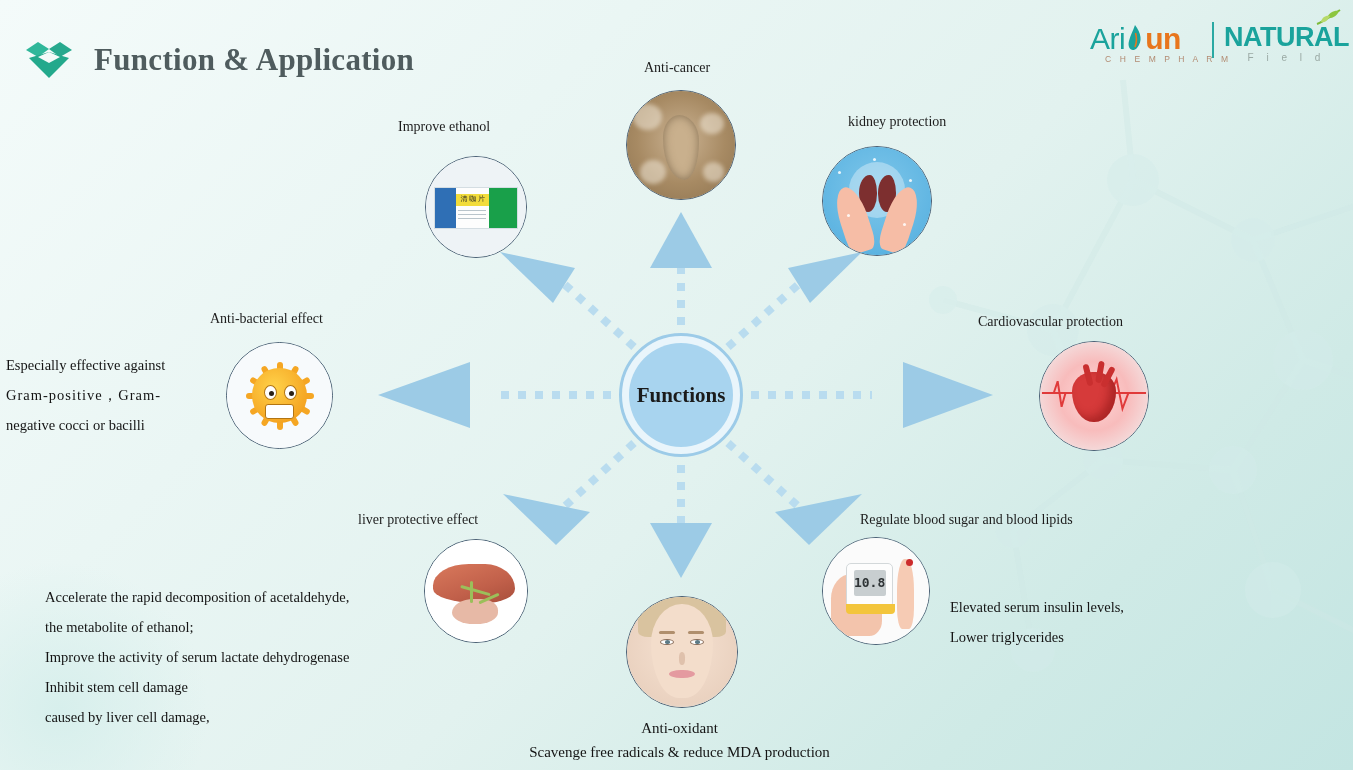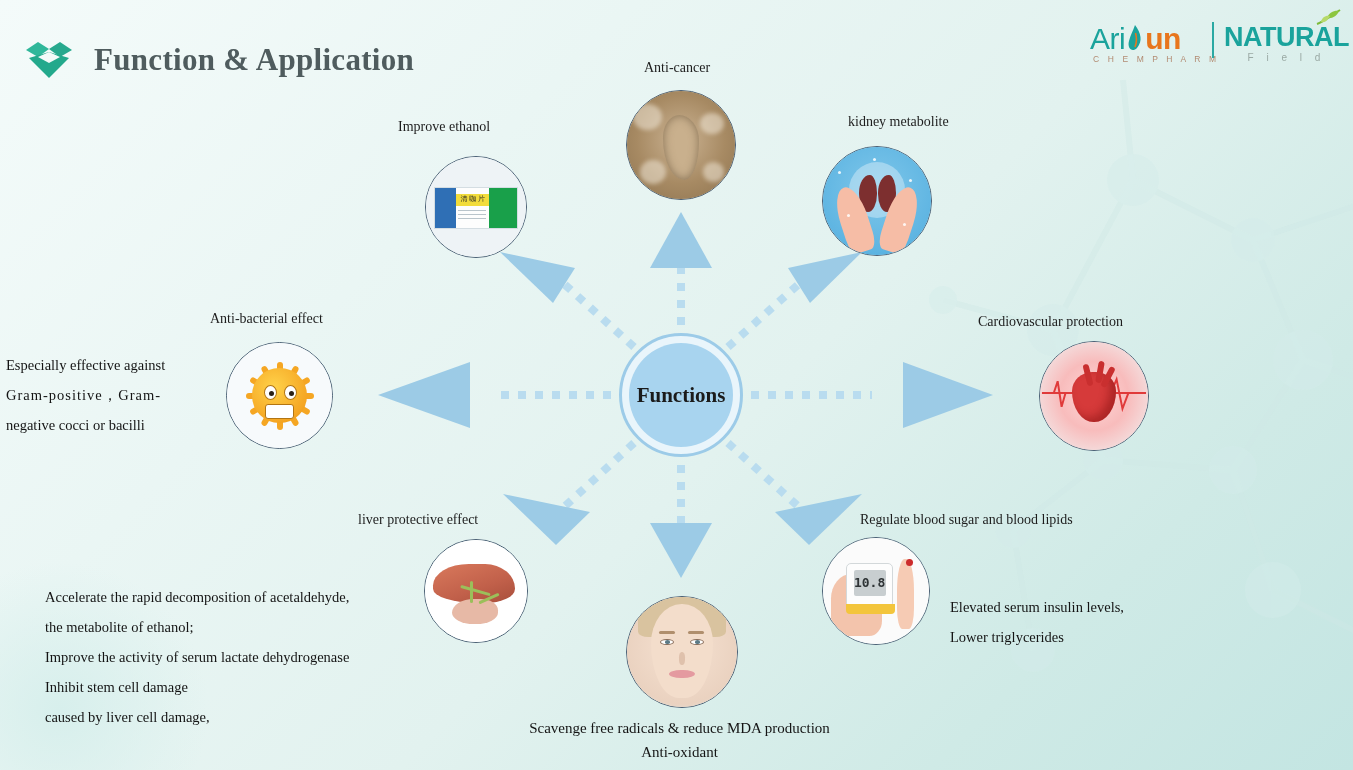--- a/index.html
+++ b/index.html
@@ -21,21 +21,21 @@
   .page-title {
     font-size: 31px; font-weight: bold; color: #4f5c5e;
     letter-spacing: .3px; font-family: "Liberation Serif", serif;
   }
 
   
   .logo { position: absolute; right: 14px; top: 14px; width: 255px; height: 58px; }
   .logo-left { position: absolute; left: 6px; top: 8px; }
   .logo-ari { font-family: "Liberation Sans", sans-serif; font-size: 30px; font-weight: normal; color: #1aa39c; letter-spacing: -.5px; }
   .logo-un { font-family: "Liberation Sans", sans-serif; font-size: 30px; font-weight: bold; color: #e8761d; letter-spacing: -.5px; }
-  .logo-sub1 { font-family: "Liberation Sans", sans-serif; font-size: 8.5px; color: #b28b72; letter-spacing: 3.1px; margin-top: -3px; padding-left: 3px; }
+  .logo-sub1 { font-family: "Liberation Sans", sans-serif; font-size: 8.5px; color: #b28b72; letter-spacing: 3.1px; margin-top: -3px; padding-left: 3px; margin-left: 12px; }
   .logo-divider { position: absolute; left: 128px; top: 8px; width: 2px; height: 36px; background: #2aa9a3; }
   .logo-right { position: absolute; left: 140px; top: 8px; }
   .logo-natural { font-family: "Liberation Sans", sans-serif; font-size: 27px; font-weight: bold; color: #1aa39c; letter-spacing: -.5px; }
   .logo-sub2 { font-family: "Liberation Sans", sans-serif; font-size: 10px; color: #9aa9a4; letter-spacing: 5px; text-align: center; margin-top: -1px; }
 
   
   .hub {
     position: absolute; left: 619px; top: 333px; width: 124px; height: 124px;
     border-radius: 50%; border: 3px solid #9ccbe8; background: #e9f5fb;
     display: flex; align-items: center; justify-content: center;
@@ -254,21 +254,21 @@
   <div class="node" style="left:626px; top:90px; width:110px; height:110px;">
     <div class="img-fill cancer-bg">
       <div class="cancer-blob" style="left:6%; top:12%; width:26%; height:24%;"></div>
       <div class="cancer-blob" style="left:68%; top:20%; width:22%; height:20%;"></div>
       <div class="cancer-blob" style="left:12%; top:64%; width:24%; height:22%;"></div>
       <div class="cancer-blob" style="left:70%; top:66%; width:20%; height:18%;"></div>
       <div class="cancer-core"></div>
     </div>
   </div>
 
-  <div class="lbl" style="left:848px; top:114px;">kidney metabolite</div>
+  <div class="lbl" style="left:848px; top:114px;">kidney protection</div>
   <div class="node" style="left:822px; top:146px; width:110px; height:110px;">
     <div class="img-fill kid-bg">
       <div class="kid-glow"></div>
       <div class="kid-l"></div>
       <div class="kid-r"></div>
       <div class="hand-l"></div>
       <div class="hand-r"></div>
       <div class="kid-dot" style="left:14%; top:22%"></div>
       <div class="kid-dot" style="left:80%; top:30%"></div>
       <div class="kid-dot" style="left:22%; top:62%"></div>
@@ -369,17 +369,17 @@
           <div class="p"></div>
         </div>
       <div class="eye" style="left:57%;">
           <div class="p"></div>
         </div>
       <div class="nose"></div>
       <div class="lips"></div>
     </div>
   </div>
   <div class="caption" style="left:453px; top:716px; width:453px;">
+    <div>Anti-oxidant</div>
     <div>Scavenge free radicals &amp; reduce MDA production</div>
-    <div>Anti-oxidant</div>
   </div>
 
 </div>
 
 </body></html>

